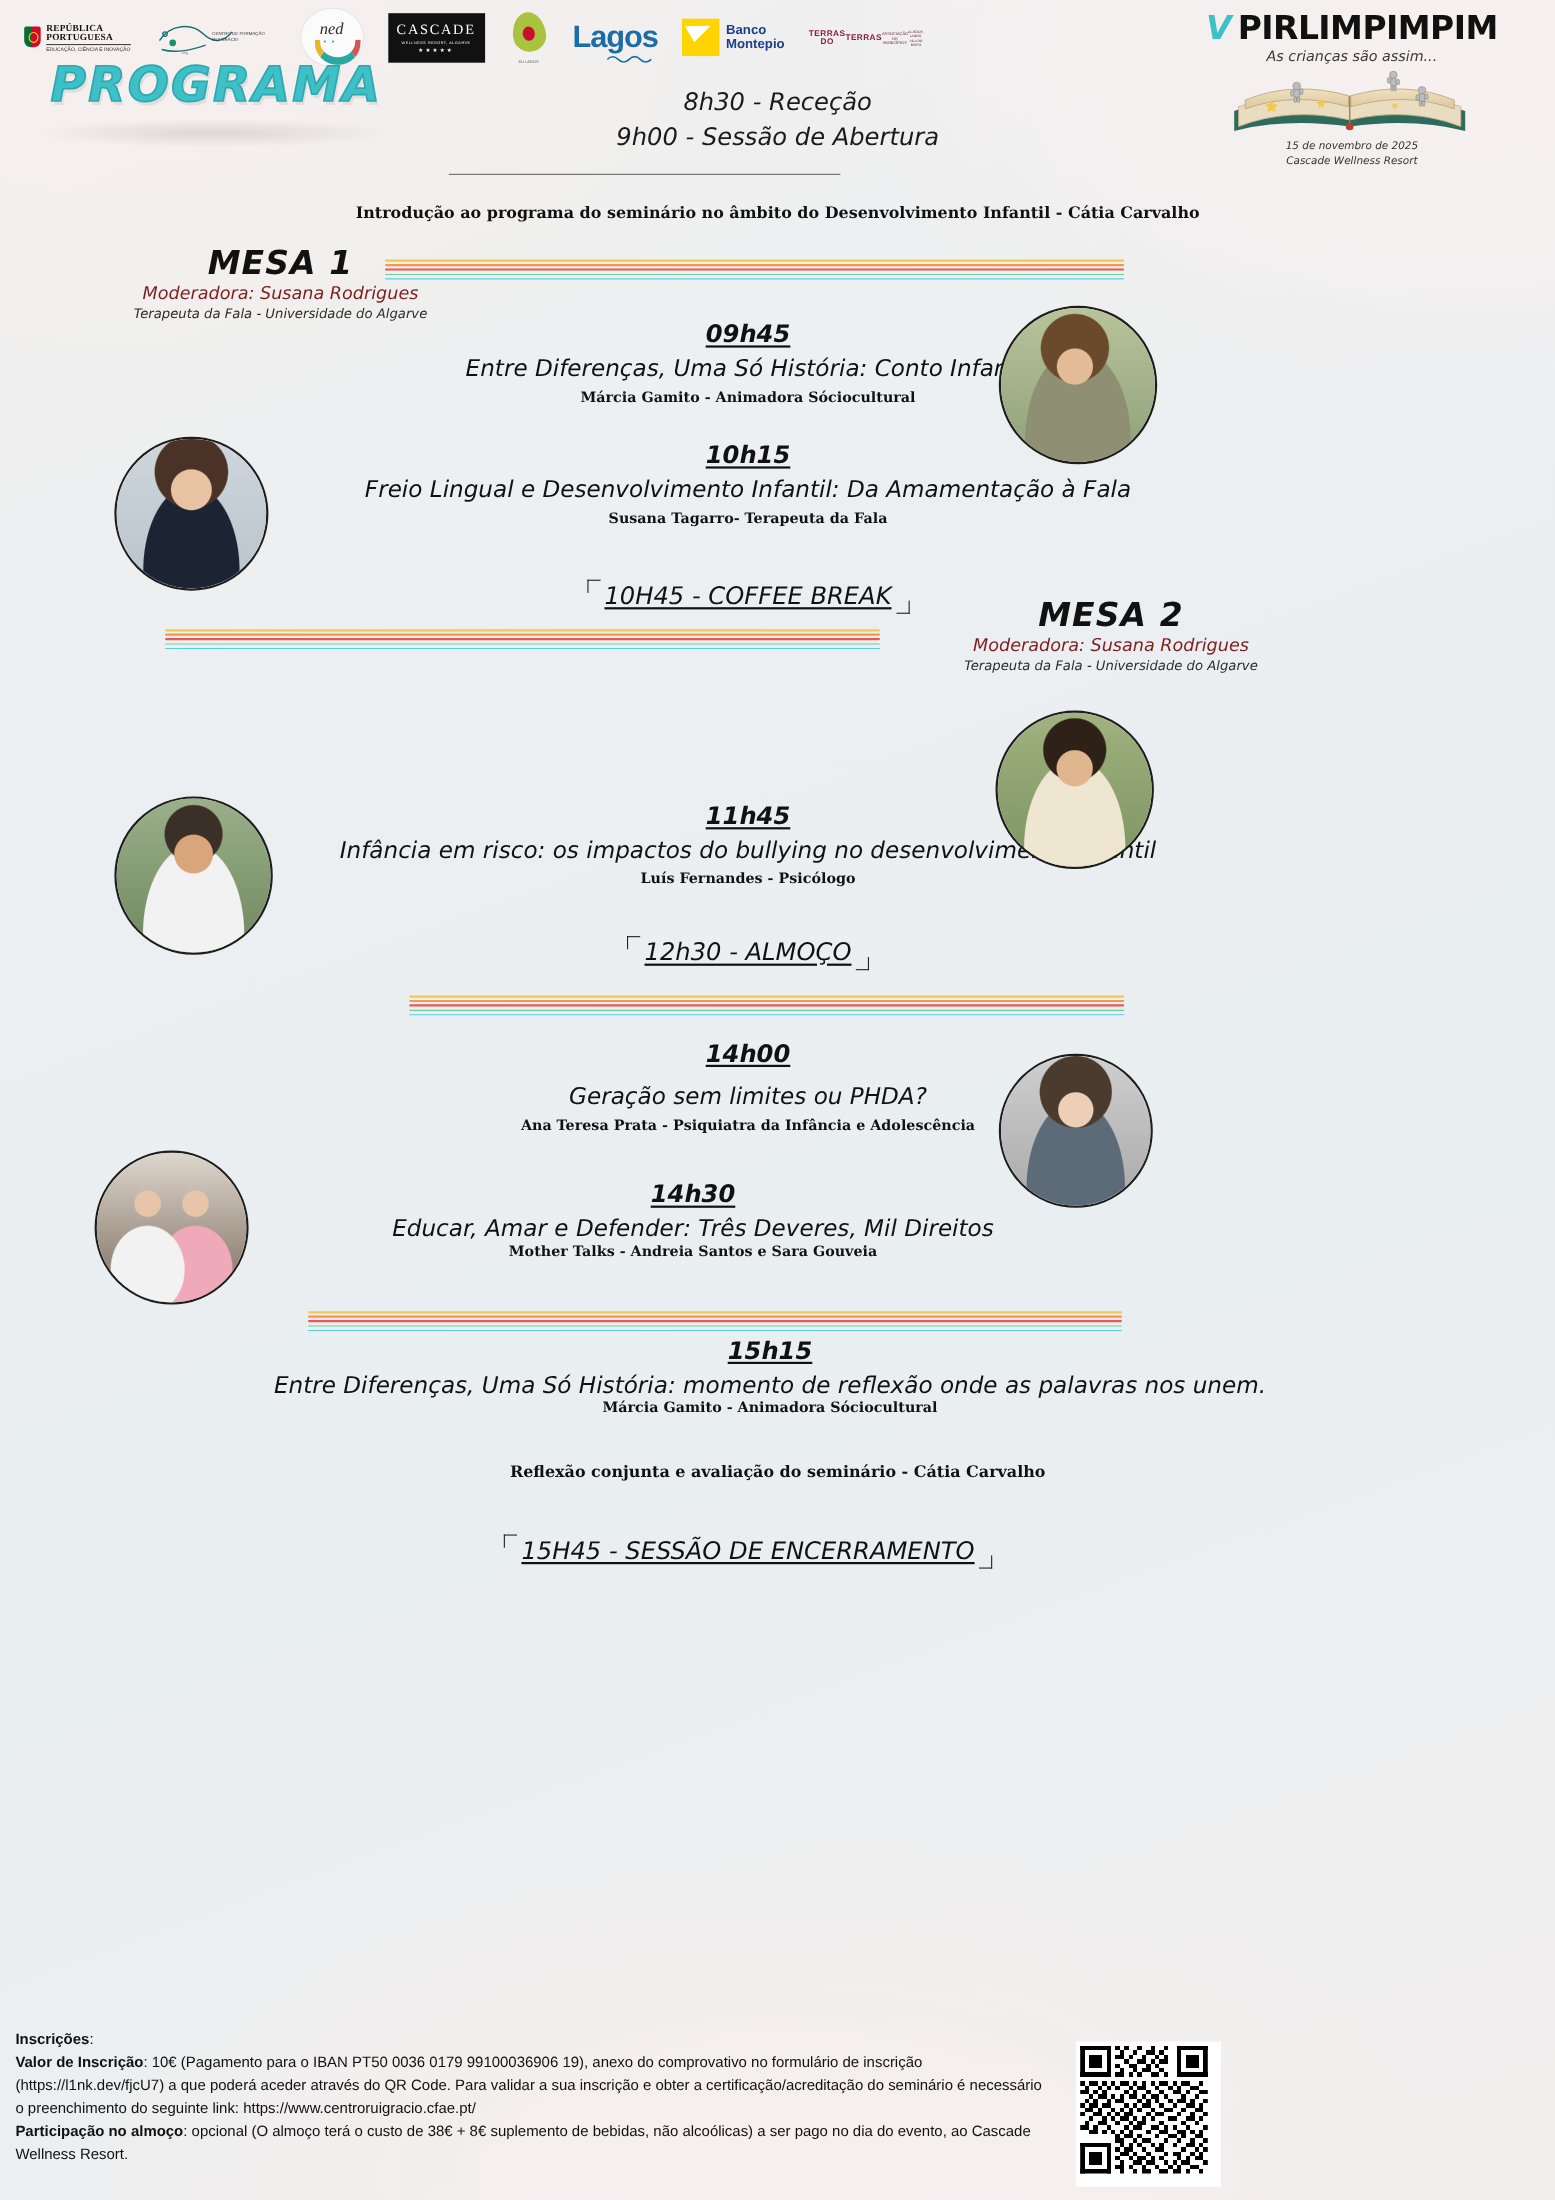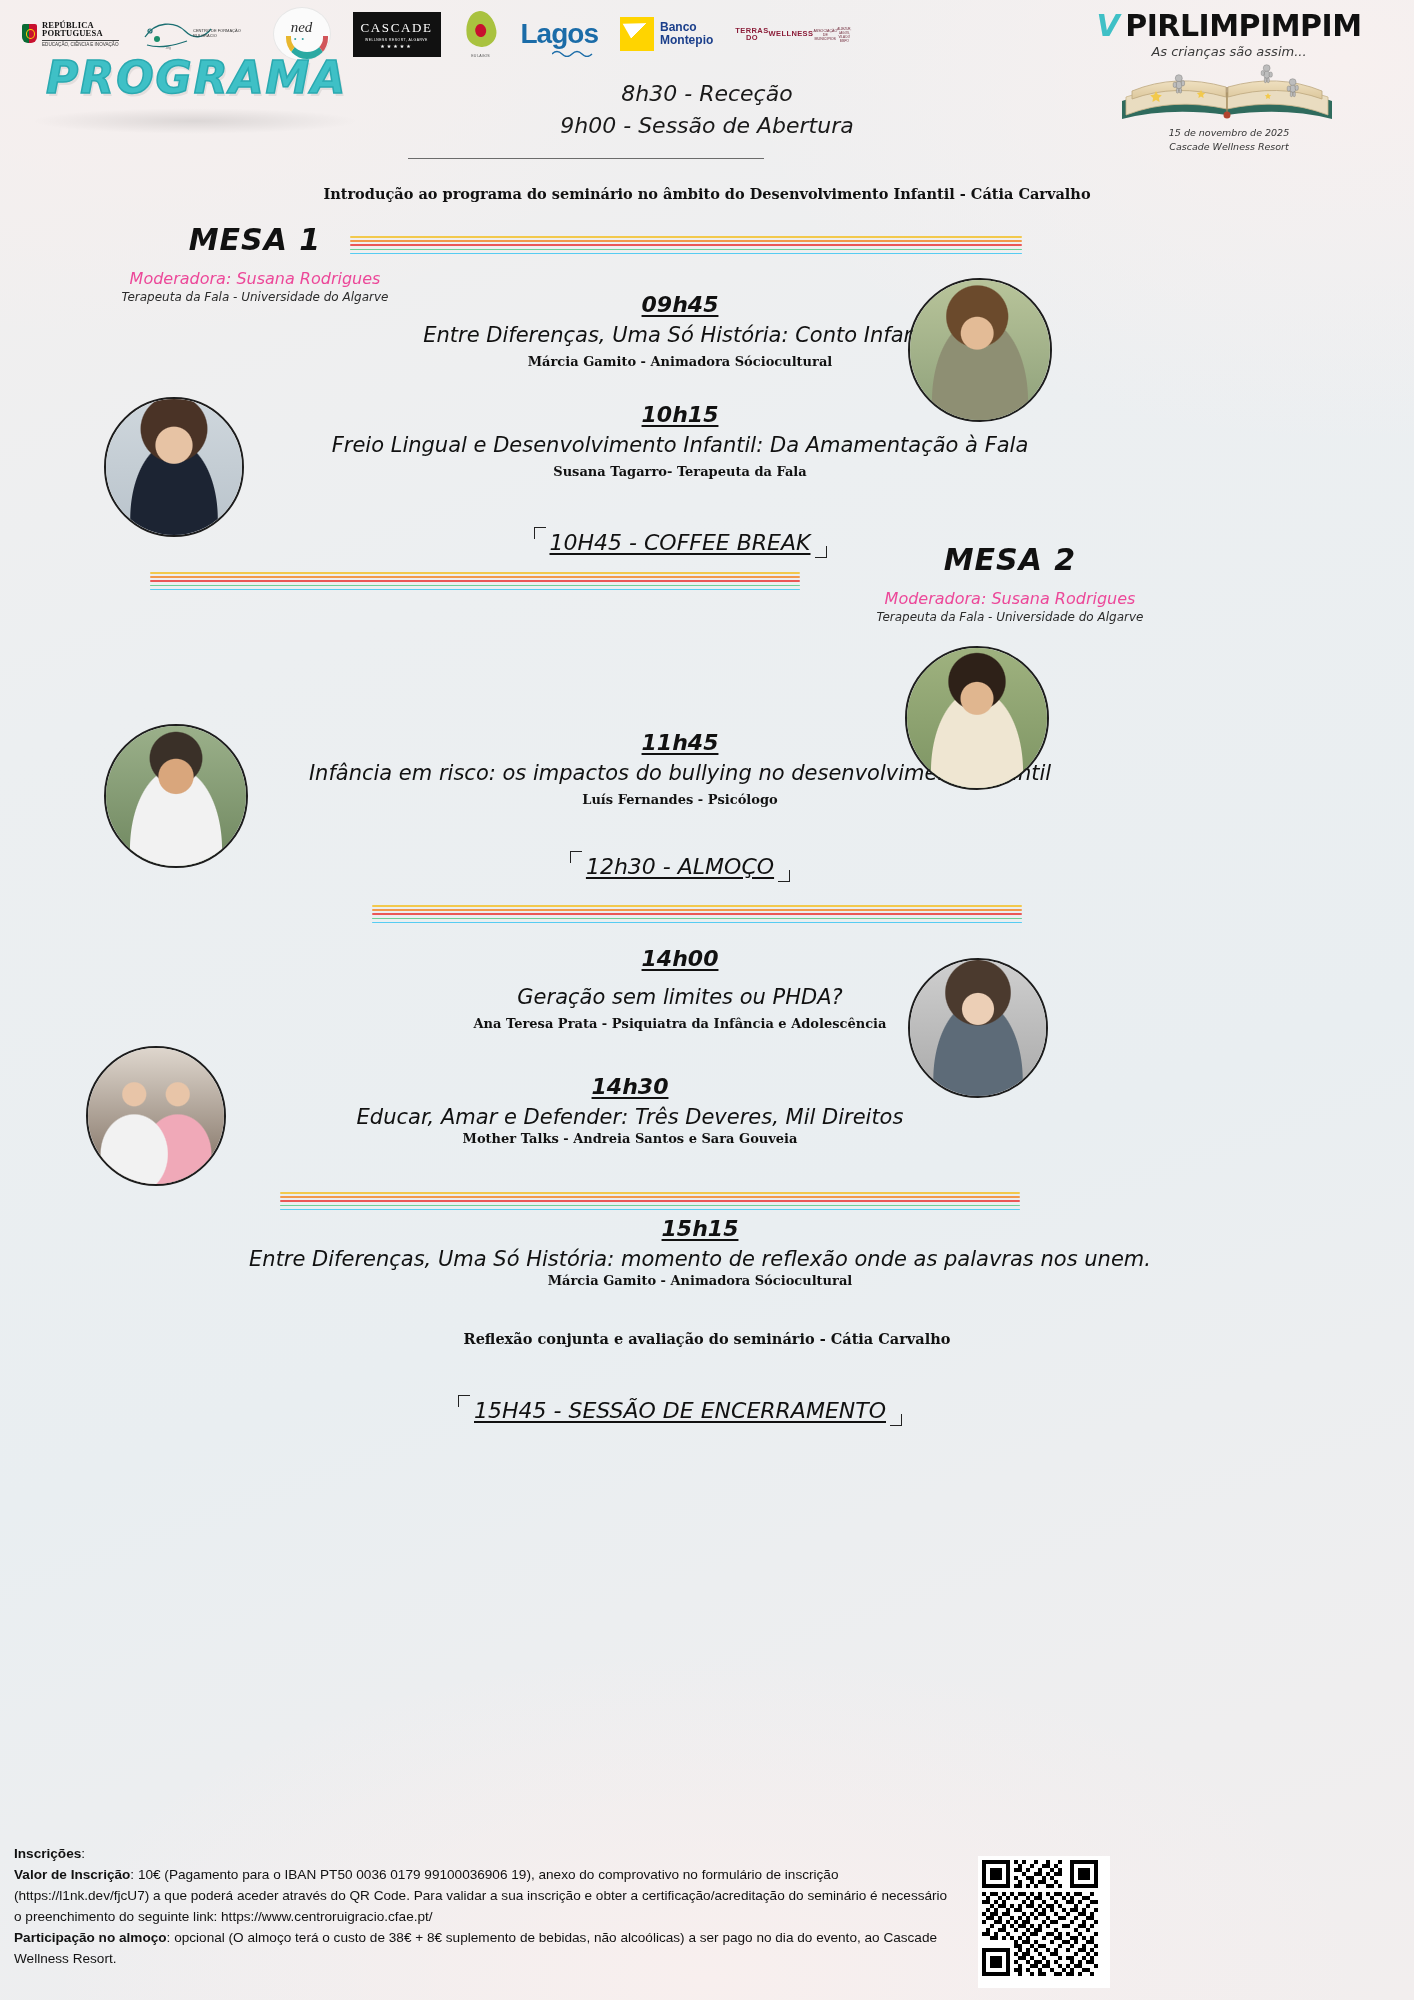--- a/index.html
+++ b/index.html
@@ -72,21 +72,21 @@
   .opening{position:absolute;left:0;right:0;top:78px;text-align:center;}
   .opening .l{font-family:"DejaVu Sans",sans-serif;font-style:italic;font-size:22px;color:#1a1a1a;line-height:1.45;}
   .rule{position:absolute;left:408px;top:158px;width:356px;height:0;border-top:1.4px solid #6b6b6b;}
 
   .intro{position:absolute;left:0;right:0;top:185px;text-align:center;
     font-family:"DejaVu Serif",serif;font-weight:700;font-size:14.5px;color:#111;}
 
   
   .mesa{position:absolute;text-align:center;}
   .mesa .h{font-family:"DejaVu Sans",sans-serif;font-weight:bold;font-style:italic;font-size:30px;letter-spacing:1px;color:#111;}
-  .mesa .m{font-family:"DejaVu Sans",sans-serif;font-style:italic;font-size:16px;color:#ec4899;margin-top:12px;}
+  .mesa .m{font-family:"DejaVu Sans",sans-serif;font-style:italic;font-size:16px;color:#7f1d1d;margin-top:0;}
   .mesa .s{font-family:"DejaVu Sans",sans-serif;font-style:italic;font-size:12px;color:#2b2b2b;margin-top:2px;}
 
   
   .sep{position:absolute;height:18px;}
   .sep i{display:block;height:1.6px;border-radius:2px;margin-bottom:2.6px;}
 
   
   .sess{position:absolute;text-align:center;}
   .sess .time{font-family:"DejaVu Sans",sans-serif;font-style:italic;font-weight:bold;font-size:22px;color:#111;text-decoration:underline;text-underline-offset:3px;}
   .sess .title{font-family:"DejaVu Sans",sans-serif;font-style:italic;font-size:21px;color:#111;margin-top:6px;white-space:nowrap;}
@@ -170,21 +170,21 @@
       </div>
     </div>
 
     <div class="logo lg-ti">
       <svg class="icon" viewBox="0 0 40 26" width="40" height="26" aria-hidden="true">
         <path d="M14 24 C8 18, 8 6, 16 3 C24 0, 32 6, 30 14 C29 19, 24 23, 20 24 Z" fill="none" stroke="#8b1c38" stroke-width="1.2"></path>
         <path d="M16 6 C20 4, 26 7, 26 12" fill="none" stroke="#1b7f4b" stroke-width="1.2"></path>
         <path d="M18 18 l4 -7 l4 7" fill="none" stroke="#8b1c38" stroke-width="1"></path>
       </svg>
       <div class="t1">TERRAS DO</div>
-      <div class="t1">WELLNESS</div>
+      <div class="t1">TERRAS</div>
       <div class="t2">ASSOCIAÇÃO DE MUNICÍPIOS</div>
       <div class="t3">ALJEZUR, LAGOS, VILA DO BISPO</div>
     </div>
   </div>
 
   <div class="prog-shadow"></div>
   <div class="programa">PROGRAMA</div>
 
   <div class="brand">
     <div class="name">

